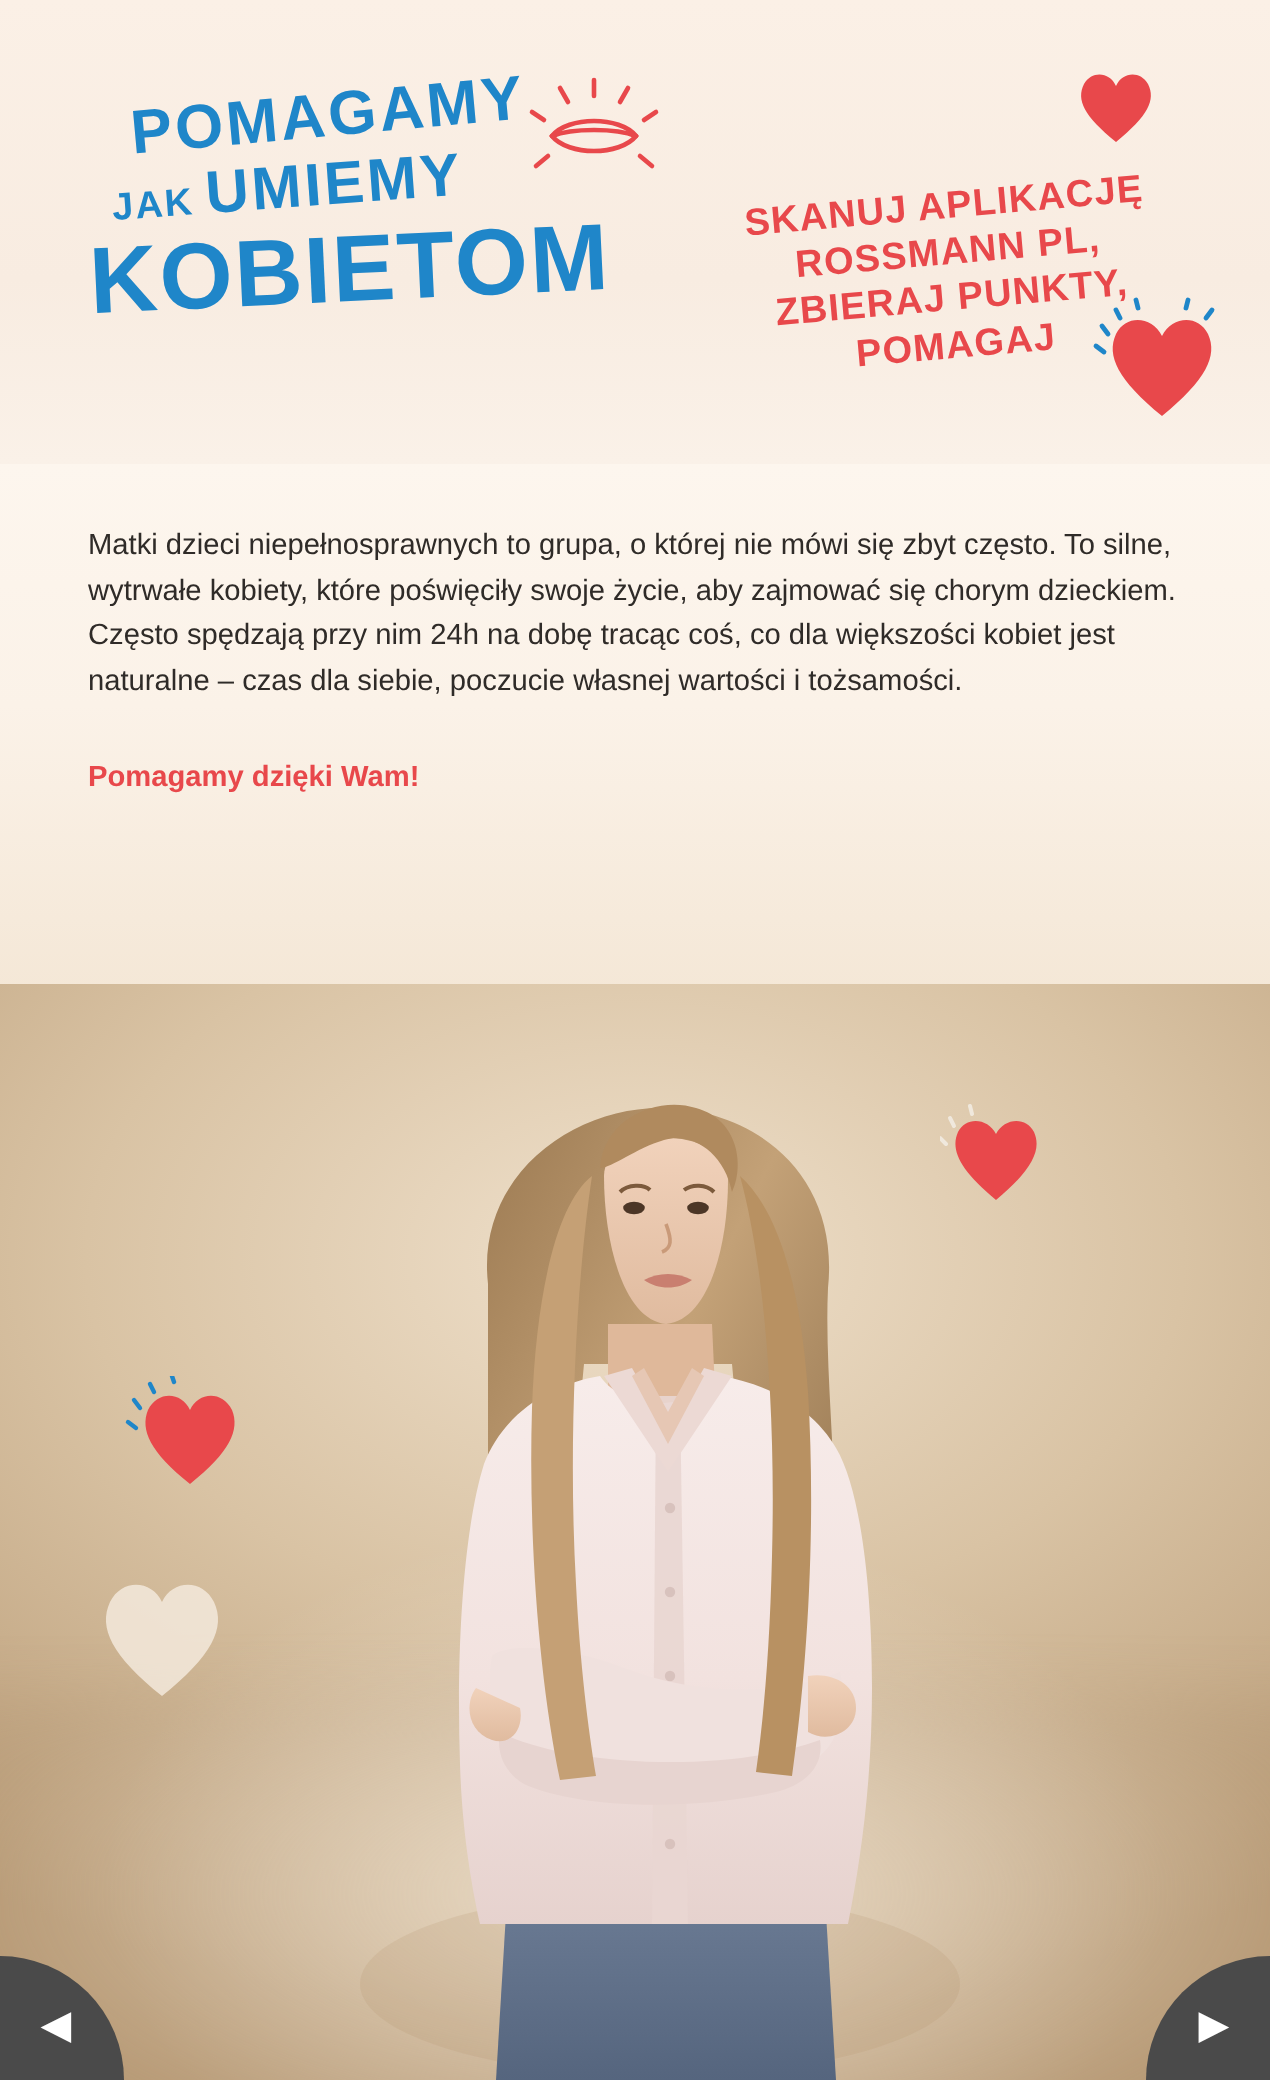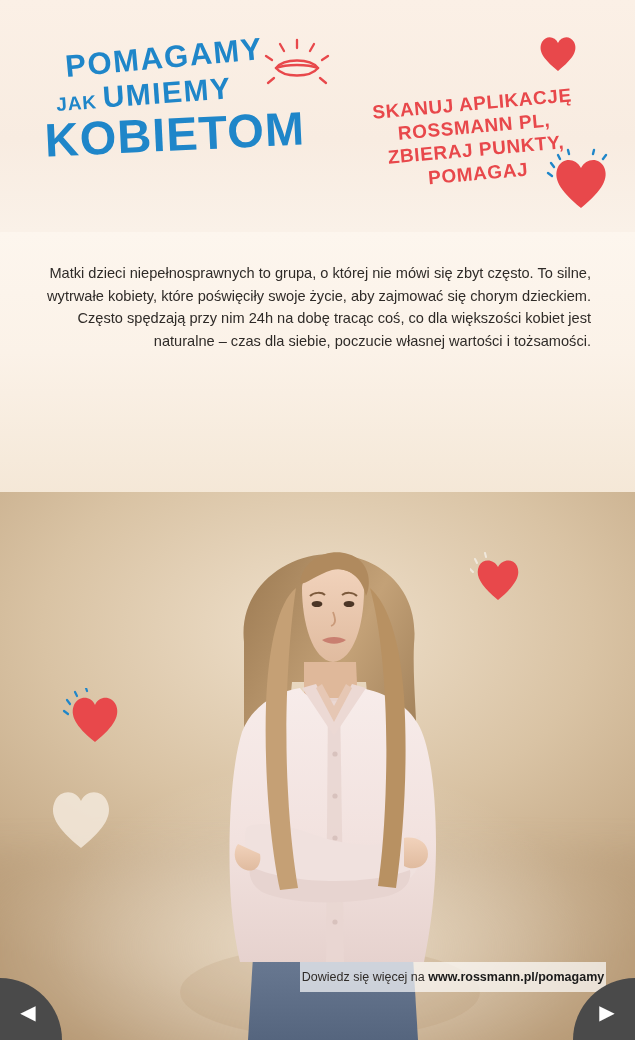--- a/index.html
+++ b/index.html
@@ -100,21 +100,20 @@
     left: 0; top: 232px;
     width: 635px;
     height: 268px;
     background: linear-gradient(180deg,#fdf6ee 0%, #fbf2e8 45%, #f4e7d6 100%);
   }
   .copy p {
     margin: 0 44px 16px 44px;
     font-size: 14.6px;
     line-height: 1.55;
     color: #2f2b28;
-    text-align: right;
   }
   .copy p:first-child { padding-top: 30px; }
   .copy .thanks {
     margin-top: 26px;
     color: #e8484b;
     font-weight: bold;
     font-size: 14.6px;
   }
 
   
@@ -213,20 +212,21 @@
           <path d="M47 6 L48 2"></path>
           <path d="M57 11 L60 7"></path>
       </g>
     </svg>
 
     <div class="scan-text">SKANUJ APLIKACJĘ ROSSMANN PL, ZBIERAJ PUNKTY, POMAGAJ</div>
   </div>
 
   <div class="copy">
     <p>Matki dzieci niepełnosprawnych to grupa, o której nie mówi się zbyt często. To silne, wytrwałe kobiety, które poświęciły swoje życie, aby zajmować się chorym dzieckiem. Często spędzają przy nim 24h na dobę tracąc coś, co dla większości kobiet jest naturalne – czas dla siebie, poczucie własnej wartości i tożsamości.</p>
+    <p class="thanks">Pomagamy dzięki Wam!</p>
   </div>
 
   <div class="photo">
     <div class="floor"></div>
 
     <svg class="woman" viewBox="0 0 635 548">
       <defs>
         <linearGradient id="hairG" x1="0" y1="0" x2="0" y2="1">
           <stop offset="0%" stop-color="#a3highlight"></stop>
         </linearGradient>
@@ -324,23 +324,20 @@
           <path d="M8 16 L5 12"></path>
           <path d="M15 8 L13 4"></path>
         <path d="M25 3 L24 0"></path>
       </g>
     </svg>
 
     <svg class="doodle" style="left:40px; top:288px;" width="82" height="78" viewBox="0 0 82 78">
       <path d="M41 68 C16 48, 9 34, 15 21 C21 9, 36 10, 41 21 C46 10, 61 9, 67 21 C73 34, 66 48, 41 68 Z" fill="#f3e9dc" opacity="0.85"></path>
     </svg>
 
-    <div class="footer-link">
-      <span>Dowiedz się więcej na </span><b>www.rossmann.pl/pomagamy</b>
-    </div>
   </div>
 
   <div class="corner left">
     <span>◀</span>
   </div>
   <div class="corner right">
     <span>▶</span>
   </div>
 
 </div>

